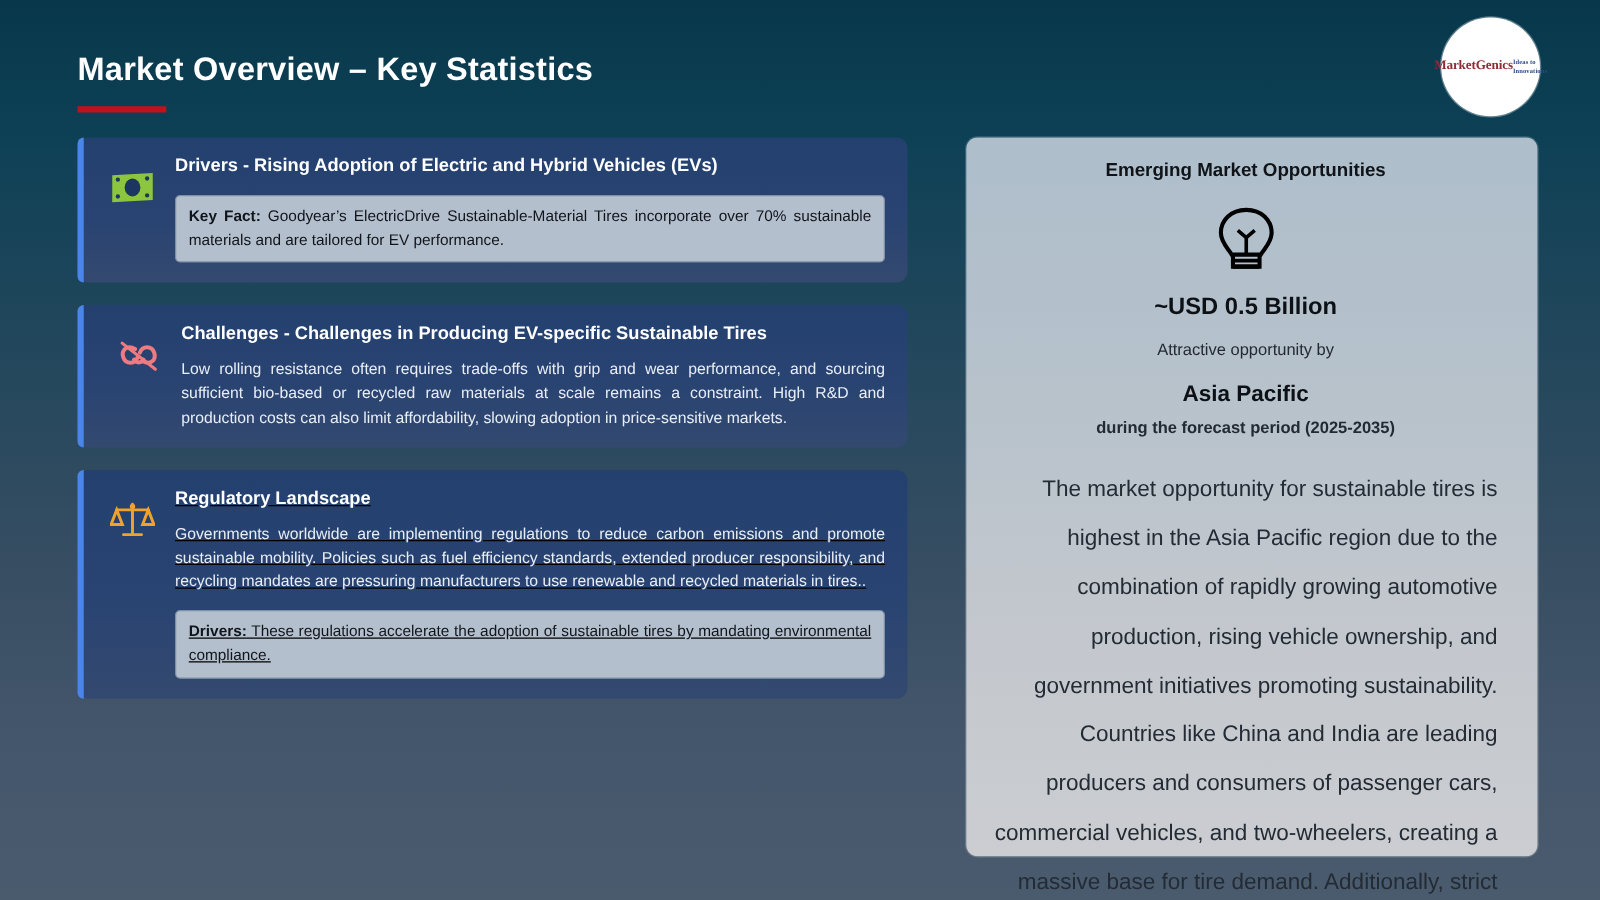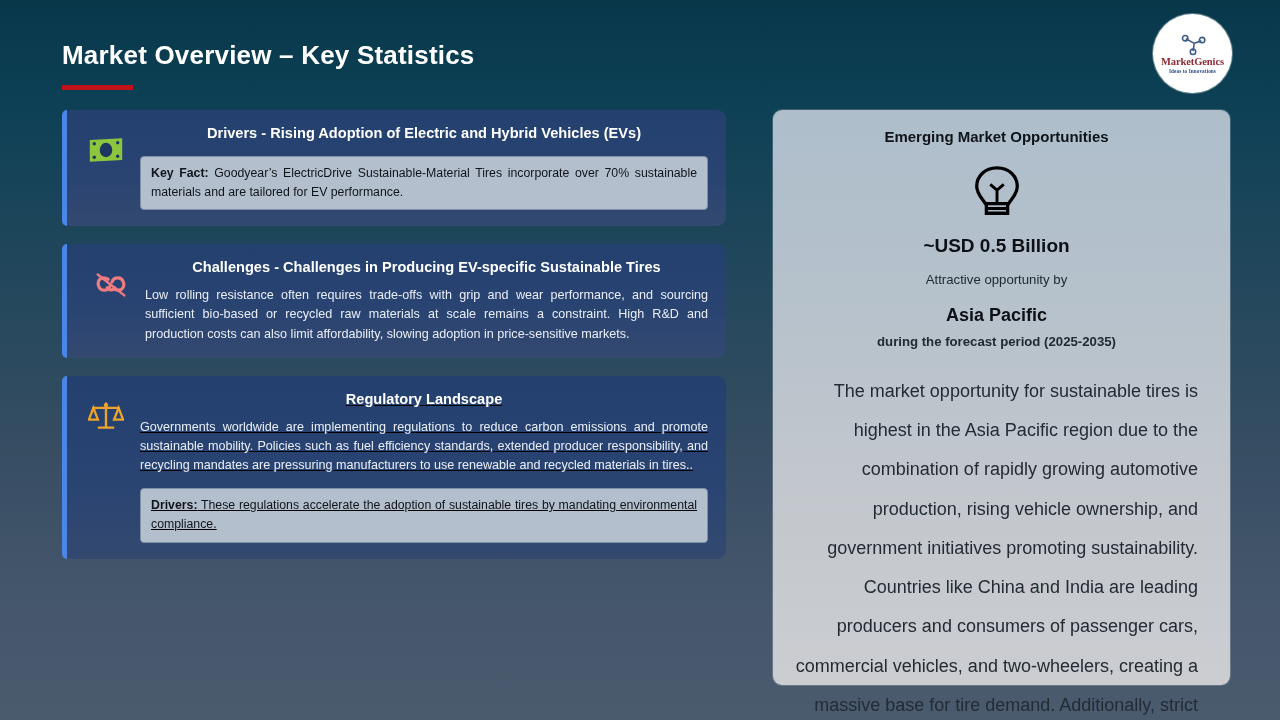--- a/index.html
+++ b/index.html
@@ -19,21 +19,21 @@
   .title-rule {
     position:absolute; left:62px; top:85px;
     width:71px; height:5px; background:#c1121c;
   }
 
   
   .logo {
     position:absolute; left:1153px; top:14px;
     width:79px; height:79px; border-radius:50%;
     background:#ffffff;
-    display:flex; flex-direction:column;
+    display:flex; flex-direction:row;
     align-items:center; justify-content:center;
     box-shadow:0 0 0 1px rgba(255,255,255,.35);
   }
   .logo-mark { width:26px; height:24px; margin-bottom:1px; }
   .logo-name {
     font-family:"Liberation Serif", serif;
     font-size:10.5px; font-weight:bold; color:#8d2b33;
     line-height:1; letter-spacing:-.1px;
   }
   .logo-tag {
@@ -57,21 +57,21 @@
     width:5px; border-radius:9px 0 0 9px; background:#4a86e8;
   }
   .card-icon {
     width:40px; min-width:40px; height:40px;
     margin-top:6px; margin-left:6px;
     display:flex; align-items:center; justify-content:center;
   }
   .card-body { flex:1; }
   .card-title {
     font-size:14.6px; font-weight:bold; color:#ffffff;
-    line-height:1.3; margin-bottom:9px;text-align:center;
+    line-height:1.3; margin-bottom:9px;
   }
   .card-text {
     font-size:12.6px; color:#e9eef5; line-height:1.52;
     text-align:justify; text-justify:inter-word;
   }
   .callout {
     margin-top:13px;
     background:#b4bfcd;
     border:1.5px solid #7c90a8;
     border-radius:4px;

